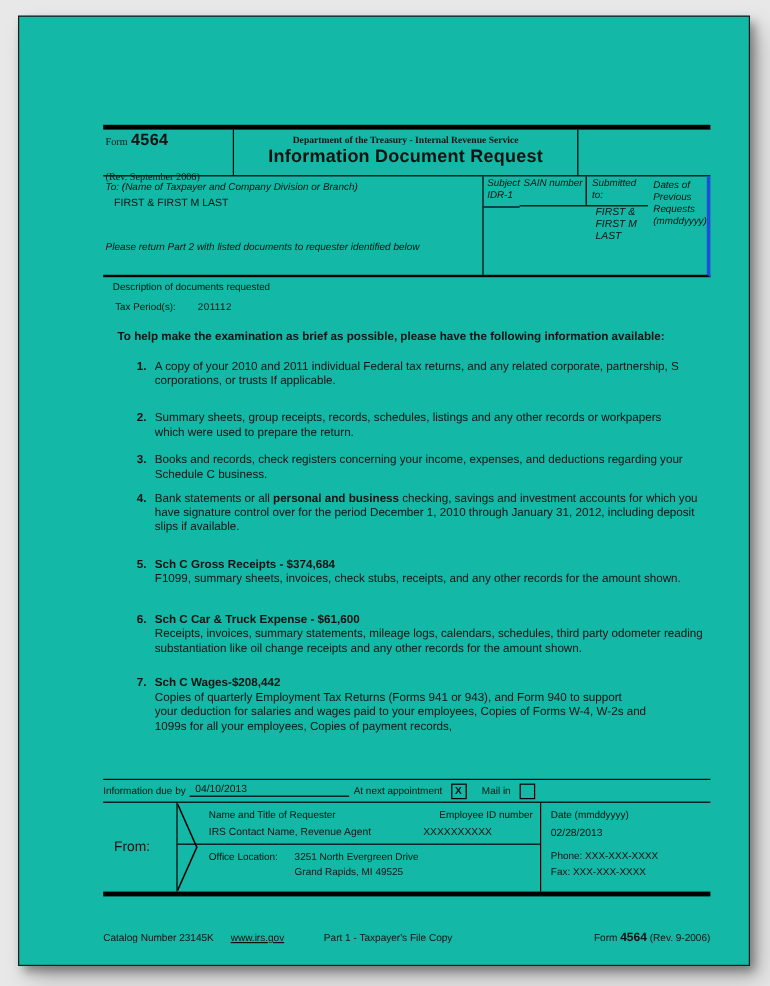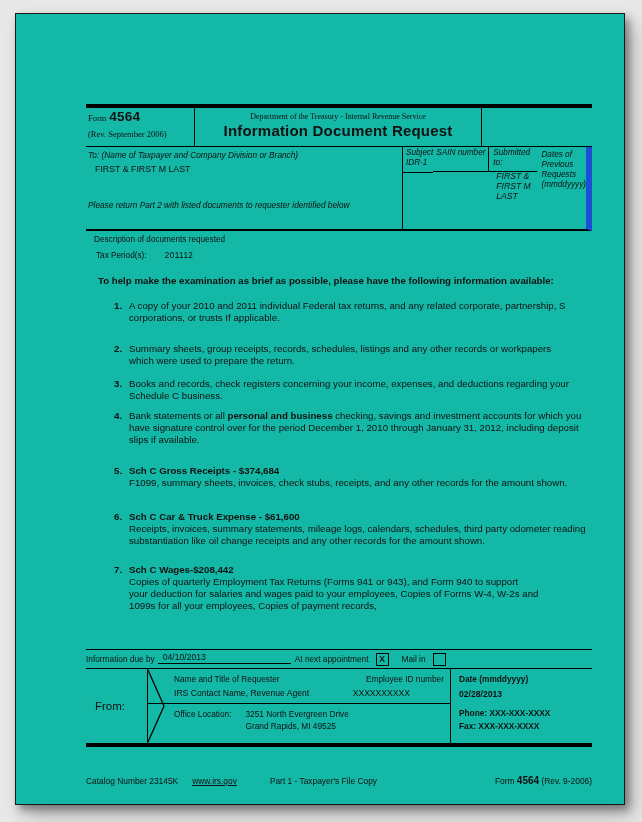--- a/index.html
+++ b/index.html
@@ -18,30 +18,30 @@
   }
   .form{position:absolute;left:70px;top:90px;width:506px;font-size:9.7px;line-height:12px;color:#111;}
 
   
   .hdr-bar{height:4px;background:#000;}
   .hdr{display:flex;border-bottom:1.5px solid #000;height:39px;box-sizing:border-box;}
   .hdr-c1{width:108px;padding:3px 2px 0 2px;box-sizing:border-box;}
   .serif{font-family:"Liberation Serif","DejaVu Serif",serif;}
   .form-word{font-size:8.5px;}
   .form-num{font-size:13.5px;font-weight:bold;font-family:"Liberation Sans",sans-serif;letter-spacing:.3px;}
-  .rev-line{font-size:8.5px;margin-top:4px;}
+  .rev-line{font-size:8.5px;margin-top:16px;}
   .hdr-c2{width:288px;border-left:1px solid #000;border-right:1px solid #000;text-align:center;padding-top:3px;box-sizing:border-box;}
-  .agency{font-size:8px;}
+  .agency{font-size:8px;font-weight:bold;}
   .doc-title{font-size:15px;font-weight:bold;margin-top:2px;letter-spacing:.2px;}
   .hdr-c3{flex:1;padding:3px 0 0 5px;box-sizing:border-box;}
   .req-label{font-size:8px;}
   .req-num{font-size:9.5px;margin-top:7px;letter-spacing:.5px;}
 
   
-  .tosec{display:flex;border-bottom:2.5px solid #000;height:84px;box-sizing:border-box;border-right:6px solid #1d4ed8;}
+  .tosec{display:flex;border-bottom:2.5px solid #000;height:84px;box-sizing:border-box;border-right:3px solid #1d4ed8;}
   .to-left{width:317px;border-right:1px solid #000;box-sizing:border-box;position:relative;padding:2px 4px 0 2px;}
   .to-hint{font-style:italic;font-size:8.3px;}
   .to-name{font-size:8.8px;margin:2px 0 0 7px;}
   .return-note{position:absolute;left:2px;bottom:18px;font-style:italic;font-size:8.3px;}
   .to-right{flex:1;display:flex;flex-direction:row;font-size:8.2px;line-height:10px;font-style:italic;}
   .subj-box{height:26px;border-bottom:1px solid #000;box-sizing:border-box;padding:1px 0 0 3px;}
   .sain-row{height:25px;border-bottom:1px solid #000;box-sizing:border-box;display:flex;}
   .sain-cell{width:56px;border-right:1px solid #000;box-sizing:border-box;padding:1px 0 0 3px;}
   .subto-cell{flex:1;padding:1px 0 0 4px;}
   .subto-val{margin:3px 0 0 3px;font-size:8.6px;}
@@ -78,21 +78,21 @@
   .from-label{width:62px;border-right:1.2px solid #000;box-sizing:border-box;display:flex;align-items:center;padding-left:9px;font-size:11.5px;}
   .chevron{position:absolute;left:61px;top:0;}
   .from-mid{flex:1;box-sizing:border-box;}
   .mid-r1{display:flex;padding:5px 6px 0 26px;}
   .mid-r1 .right{margin-left:auto;}
   .mid-r2{display:flex;padding:4px 6px 5px 26px;border-bottom:1px solid #000;font-size:8.6px;}
   .empid{margin-left:auto;margin-right:34px;}
   .mid-r3{display:flex;padding:5px 0 0 26px;}
   .addr{margin-left:14px;}
   .addr div{margin-bottom:2px;}
-  .from-right{width:142px;border-left:1.2px solid #000;box-sizing:border-box;padding:5px 0 0 8px;font-weight:bold;}
+  .from-right{width:142px;border-left:1.2px solid #000;box-sizing:border-box;padding:5px 0 0 8px;}
   .fr-val{margin-top:5px;font-size:8.6px;}
   .fr-phone{margin-top:9px;}
   .fr-fax{margin-top:3px;}
 
   .bottom-bar{height:4px;background:#000;}
   .footer-row{display:flex;align-items:baseline;padding-top:5px;font-size:8.4px;}
   .site{margin-left:14px;text-decoration:underline;color:#111;}
   .part-label{margin-left:33px;}
   .footer-form{margin-left:auto;margin-top:24px;}
   .footer-form b{font-size:10px;}

